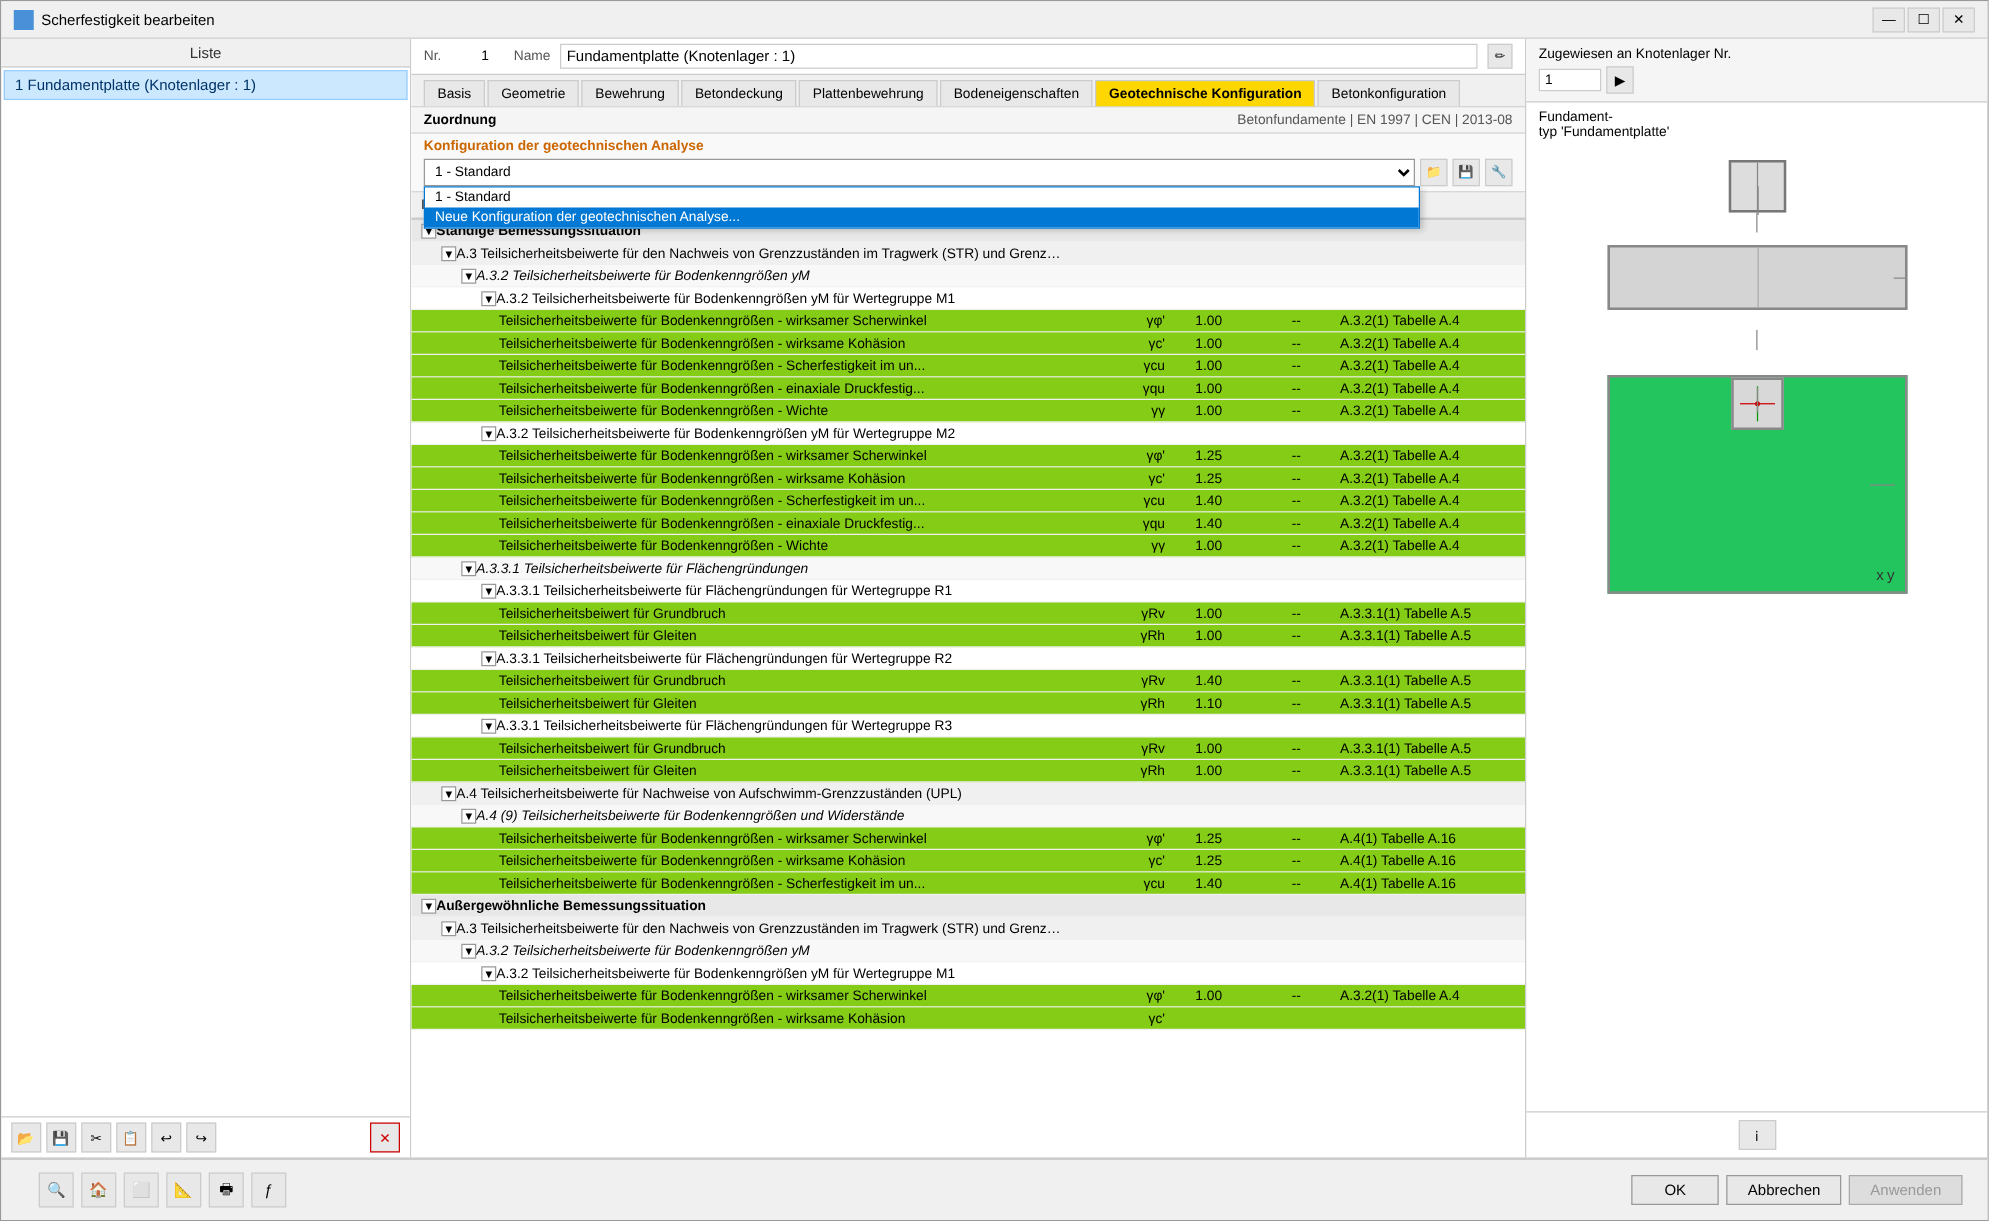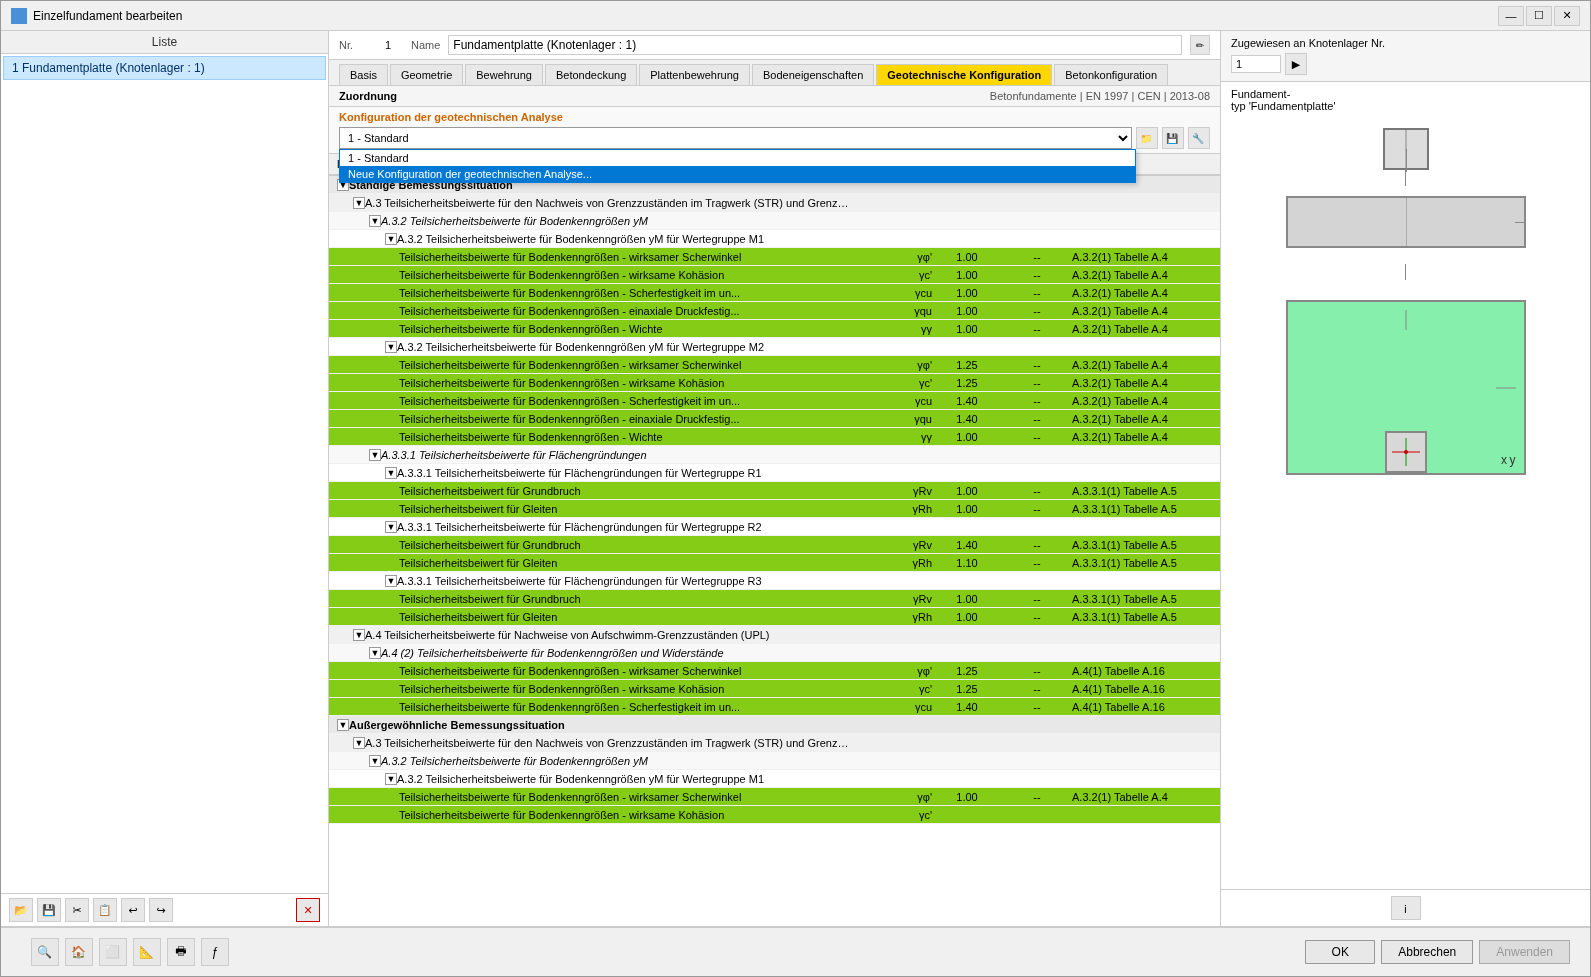--- a/index.html
+++ b/index.html
@@ -95,21 +95,21 @@
     .nr-col { display: flex; align-items: center; gap: 4px; min-width: 35px; }
   </style>
 </head>
 <body>
 
 <div class="window">
 
   <div class="title-bar">
     <div class="title-bar-left">
       <div class="title-bar-icon"></div>
-      <span>Einzelfundament bearbeiten</span>
+      <span>Scherfestigkeit bearbeiten</span>
     </div>
     <div class="title-bar-controls">
       <button class="title-bar-btn">—</button>
       <button class="title-bar-btn">☐</button>
       <button class="title-bar-btn close">✕</button>
     </div>
   </div>
 
   <div class="main-content">
 
@@ -527,21 +527,21 @@
             <span class="tree-value"></span>
             <span class="tree-unit"></span>
             <span class="tree-note"></span>
           </div>
           <div class="tree-row level-2">
             <div class="tree-indent">
               <span class="spacer-indent"></span>
                 <span class="spacer-indent"></span>
               <div class="expand-btn">▼</div>
             </div>
-            <span class="tree-label">A.4 (2) Teilsicherheitsbeiwerte für Bodenkenngrößen und Widerstände</span>
+            <span class="tree-label">A.4 (9) Teilsicherheitsbeiwerte für Bodenkenngrößen und Widerstände</span>
             <span class="tree-symbol"></span>
             <span class="tree-value"></span>
             <span class="tree-unit"></span>
             <span class="tree-note"></span>
           </div>
           <div class="tree-row level-4">
             <div class="tree-indent">
               <span class="spacer-indent"></span>
                 <span class="spacer-indent"></span>
                 <span class="spacer-indent"></span>
@@ -683,21 +683,21 @@
 
         <div style="display:flex; align-items:center; margin-top:-10px;">
           <div style="width:240px; height:52px; border:2px solid #888; background:#d4d4d4; position:relative;">
             <div style="position:absolute; right:-1px; top:50%; width:10px; height:1px; background:#888;"></div>
             <div style="position:absolute; left:50%; top:0; width:1px; height:100%; background:#aaa;"></div>
           </div>
         </div>
 
         <div style="width:1px; height:16px; background:#888; margin-top:-4px;"></div>
 
-        <div style="width:240px; height:175px; border:2px solid #888; background:#86efac; position:relative; display:flex; align-items:flex-end; justify-content:center;">
+        <div style="width:240px; height:175px; border:2px solid #888; background:#22c55e; position:relative; display:flex; align-items:flex-start; justify-content:center;">
 
           <div style="width:42px; height:42px; border:2px solid #888; background:#d8d8d8; position:relative;">
 
             <div style="position:absolute; top:50%; left:50%; transform:translate(-50%,-50%); width:28px; height:1px; background:#cc0000;"></div>
             <div style="position:absolute; top:50%; left:50%; transform:translate(-50%,-50%); width:1px; height:28px; background:#009900;"></div>
             <div style="position:absolute; top:50%; left:50%; width:4px; height:4px; background:#cc0000; border-radius:50%; transform:translate(-50%,-50%);"></div>
           </div>
 
           <div style="position:absolute; bottom:6px; right:8px; font-size:9px; color:#333;">
             <span>x</span>

